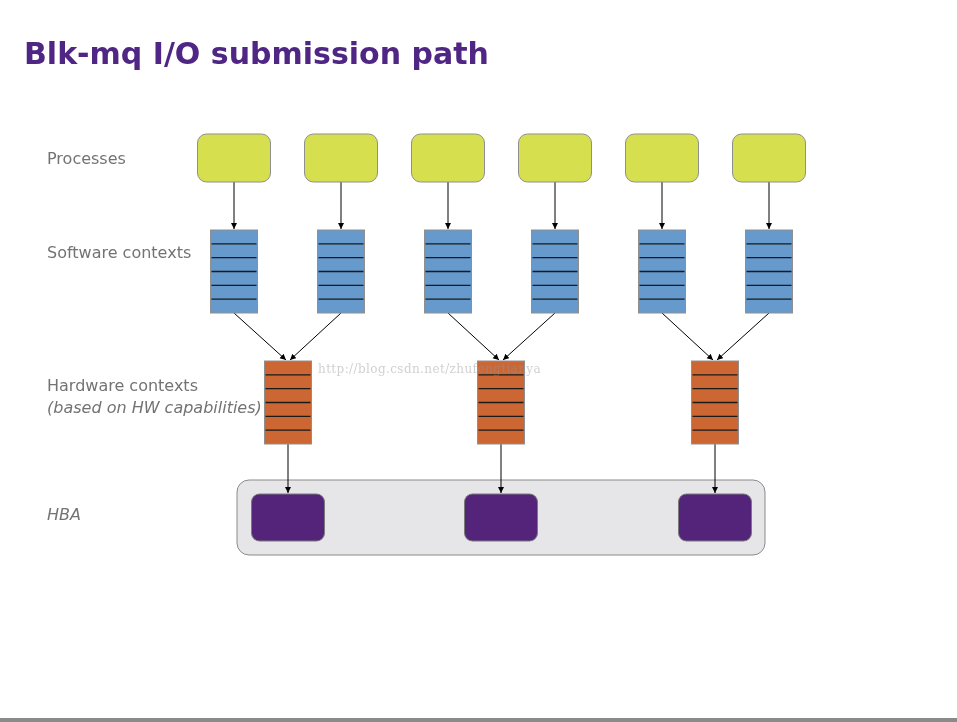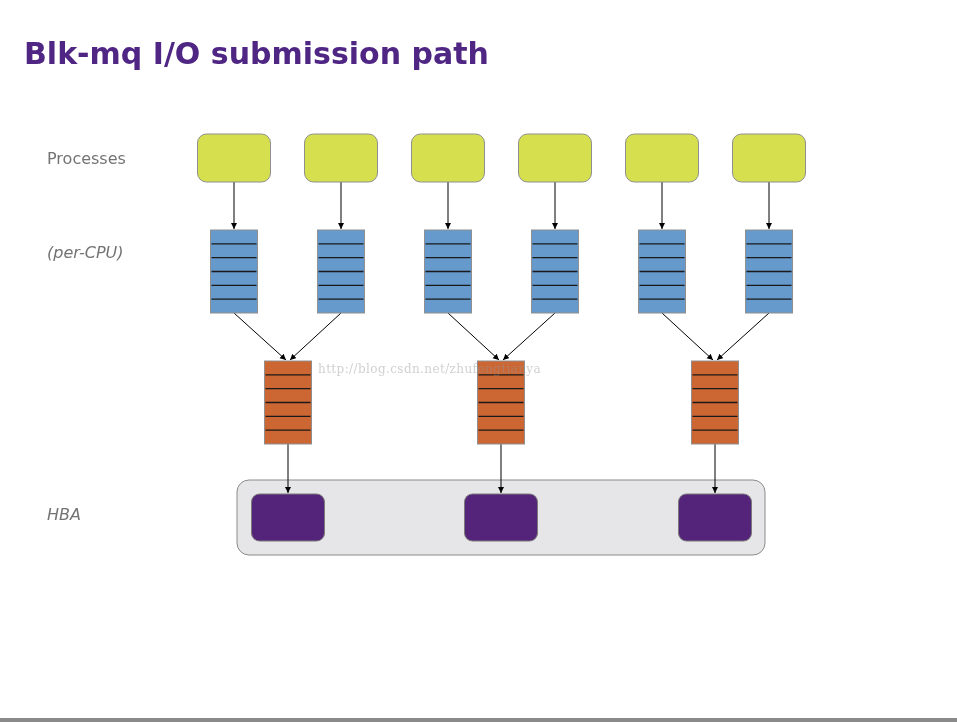--- a/index.html
+++ b/index.html
@@ -14,23 +14,25 @@
   </style>
 </head>
 <body>
 
 <div class="title">Blk-mq I/O submission path</div>
 
 <div class="row-label" style="top:148px;">
   <span>Processes</span>
 </div>
 <div class="row-label" style="top:242px;">
-  <div class="sub">(per-CPU)</div>
+  <div>Software contexts</div>
 </div>
 <div class="row-label" style="top:375px;">
+  <div>Hardware contexts</div>
+  <div class="sub">(based on HW capabilities)</div>
 </div>
 <div class="row-label italic" style="top:504px;">
   <span>HBA</span>
 </div>
 
 <svg class="diagram" id="diagram" width="957" height="722" xmlns="http://www.w3.org/2000/svg">
   <defs>
     <marker id="arrowhead" markerWidth="8" markerHeight="8" refX="6" refY="3" orient="auto" markerUnits="userSpaceOnUse">
       <path d="M0,0 L6,3 L0,6 Z" fill="#000"></path>
     </marker>

